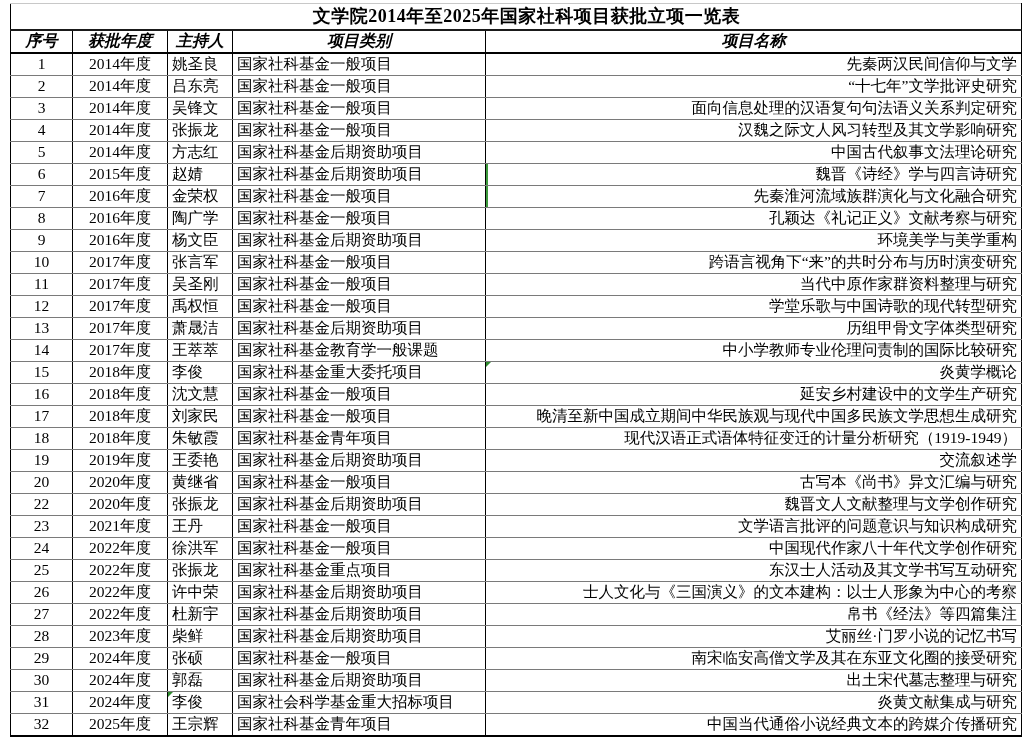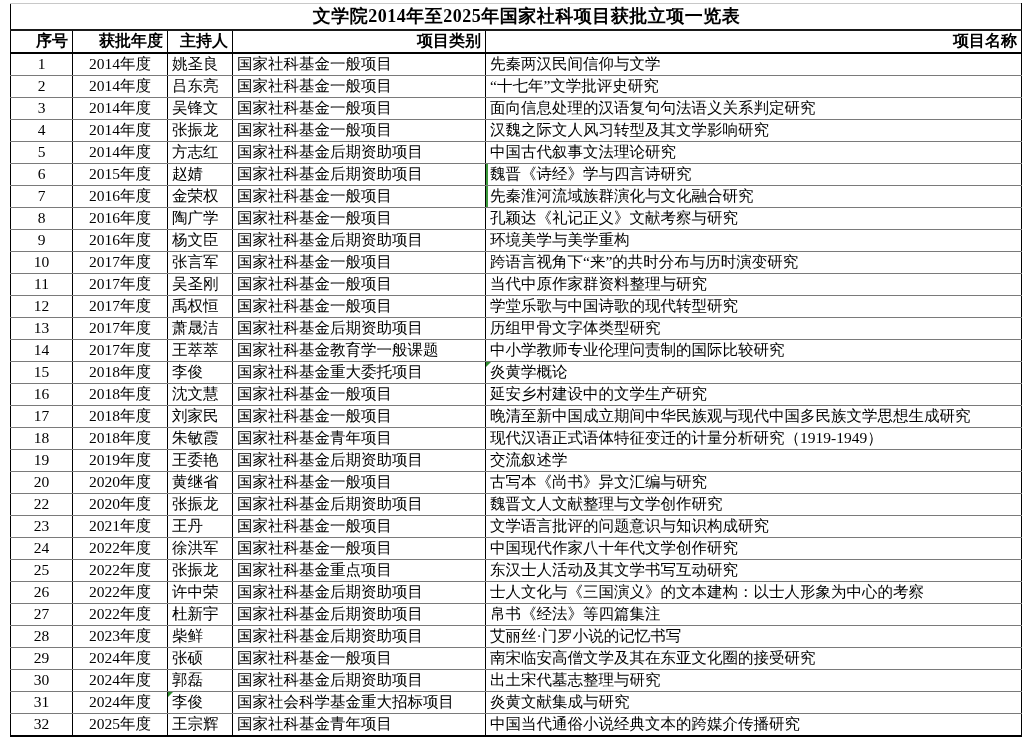--- a/index.html
+++ b/index.html
@@ -50,36 +50,37 @@
     height: 26px;
     text-align: center;
     font-weight: bold;
     font-size: 18px;
     border-bottom: 2px solid #1a1a1a;
     letter-spacing: 0.5px;
     padding-left: 25px;
   }
   tr.header-row th {
     height: 21px;
-    text-align: right;
+    text-align: center;
     font-weight: bold;
     font-size: 16px;
     border-bottom: 2px solid #000;
+    font-style: italic;
   }
   tbody td {
     height: 21.8px;
     font-size: 15.5px;
     border-bottom: 1px solid #7a7a7a;
   }
   tbody tr:last-child td { border-bottom: none; }
   td.c-idx  { text-align: center; }
   td.c-year { text-align: center; }
   td.c-host { text-align: left; }
   td.c-cat  { text-align: left; }
-  td.c-name { text-align: left; }
+  td.c-name { text-align: right; }
 
   
   td.green-left { box-shadow: inset 2px 0 0 #3c9a3c; }
   td.green-corner { position: relative; }
   td.green-corner::before {
     content: '';
     position: absolute;
     top: 0; left: 0;
     width: 0; height: 0;
     border-top: 5px solid #2e8b2e;

